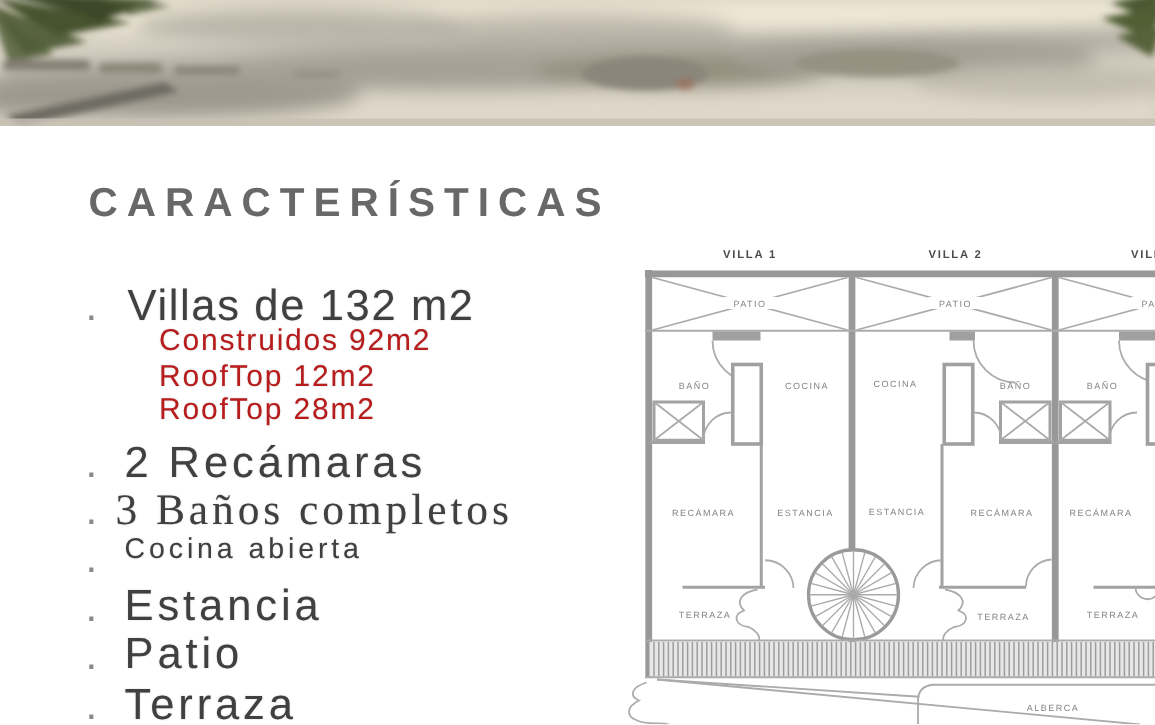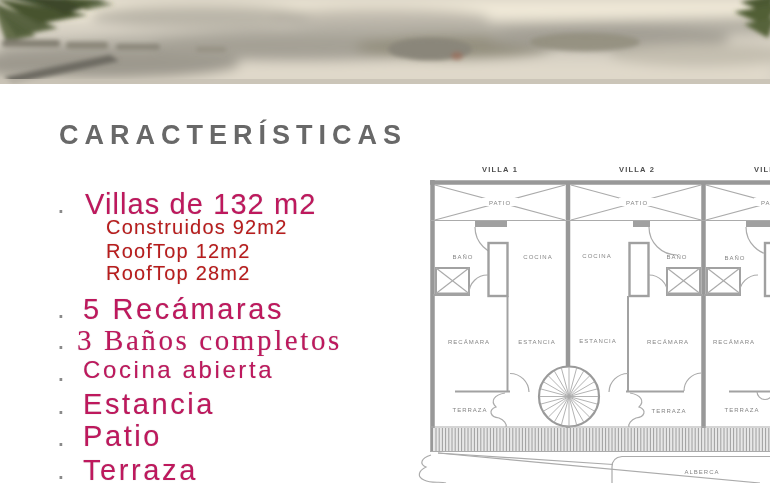--- a/index.html
+++ b/index.html
@@ -1,19 +1,19 @@
 <!DOCTYPE html>
 <html><head>
 <meta charset="utf-8">
 <style>
   html,body{margin:0;padding:0;}
   body{width:770px;height:483px;overflow:hidden;background:#ffffff;
        font-family:"Liberation Sans", sans-serif;position:relative;filter:blur(0.45px);}
   .abs{position:absolute;}
-  .item{color:#be185d;text-shadow:0 0 1px rgba(140,140,140,.55);letter-spacing:2.6px;white-space:nowrap;}
+  .item{color:#404040;text-shadow:0 0 1px rgba(140,140,140,.55);letter-spacing:2.6px;white-space:nowrap;}
   .sub{color:#b91c1c;text-shadow:0 0 1px rgba(150,150,150,.5);letter-spacing:1.2px;white-space:nowrap;}
   .dot{color:#8a8a8a;position:absolute;left:57px;font-size:28px;}
 </style>
 </head>
 <body>
 
 <svg class="abs" style="left:0;top:0" width="770" height="84" viewBox="0 0 770 84">
   <defs>
     <filter id="b2" x="-20%" y="-20%" width="140%" height="140%">
         <feGaussianBlur stdDeviation="2"></feGaussianBlur>
@@ -69,25 +69,25 @@
 
 <div class="abs" style="left:59px;top:119.5px;font-size:27px;font-weight:bold;color:#686868;letter-spacing:6px;text-align:right;">CARACTERÍSTICAS</div>
 
 <span class="dot" style="top:188px;">.</span>
 <div class="abs item" style="left:85px;top:188px;font-size:29px;letter-spacing:1.1px;">Villas de 132 m2</div>
 <div class="abs sub" style="left:106px;top:216px;font-size:20px;">Construidos 92m2</div>
 <div class="abs sub" style="left:106px;top:240px;font-size:20px;">RoofTop 12m2</div>
 <div class="abs sub" style="left:106px;top:262px;font-size:20px;">RoofTop 28m2</div>
 
 <span class="dot" style="top:293px;">.</span>
-<div class="abs item" style="left:83px;top:293px;font-size:29px;">5 Recámaras</div>
+<div class="abs item" style="left:83px;top:293px;font-size:29px;">2 Recámaras</div>
 <span class="dot" style="top:324px;">.</span>
 <div class="abs item" style="left:77px;top:324px;font-size:29px;font-family:Liberation Serif, serif;">3 Baños completos</div>
 <span class="dot" style="top:356px;">.</span>
-<div class="abs item" style="left:83px;top:356px;font-size:24px;">Cocina abierta</div>
+<div class="abs item" style="left:83px;top:356px;font-size:19px;">Cocina abierta</div>
 <span class="dot" style="top:389px;">.</span>
 <div class="abs item" style="left:83px;top:388px;font-size:29px;">Estancia</div>
 <span class="dot" style="top:421px;">.</span>
 <div class="abs item" style="left:83px;top:420px;font-size:29px;">Patio</div>
 <span class="dot" style="top:454px;">.</span>
 <div class="abs item" style="left:83px;top:454px;font-size:29px;">Terraza</div>
 
 <svg class="abs" style="left:410px;top:158px" width="360" height="325" viewBox="410 158 360 325">
   <g transform="translate(0,0)">
   <style>

